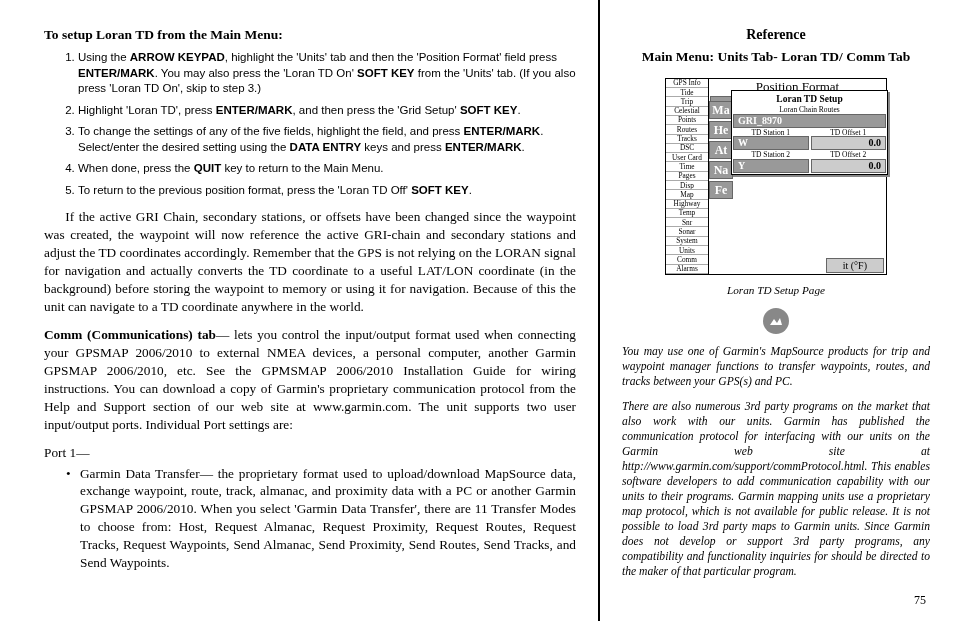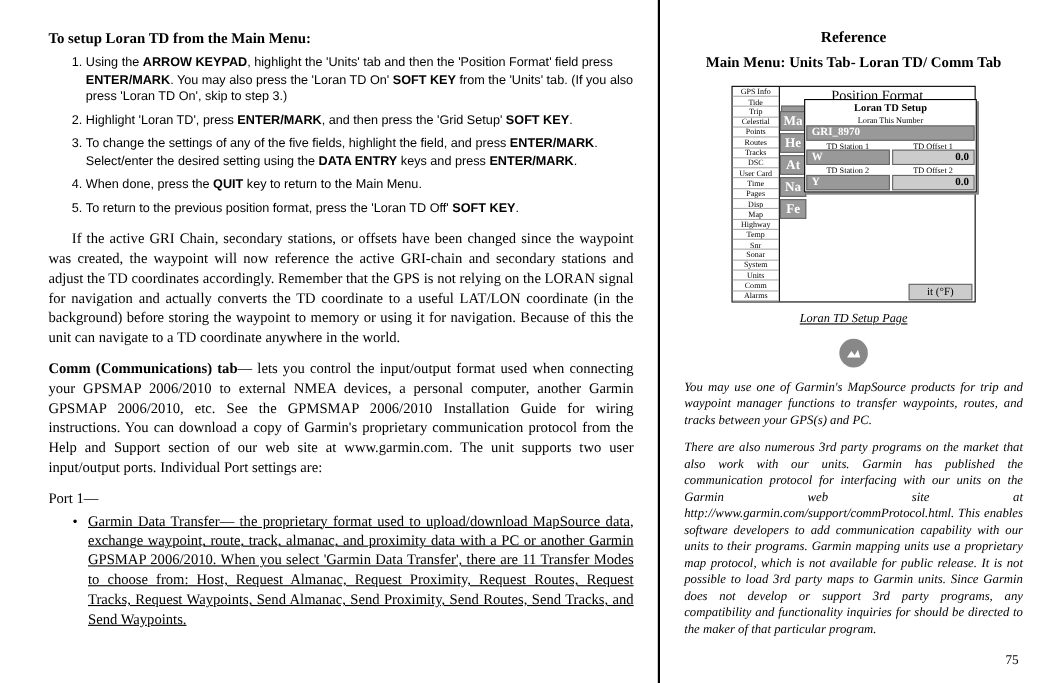--- a/index.html
+++ b/index.html
@@ -55,21 +55,20 @@
     text-indent: 1.6em;
   }
   .body-para.no-indent { text-indent: 0; }
   .port-label {
     margin: 4px 0 3px 0;
   }
   ul.bullets {
     margin: 0 0 10px 0;
     padding-left: 36px;
     list-style: none;
-    text-decoration: underline;
   }
   ul.bullets li {
     position: relative;
     margin-bottom: 4px;
     text-align: justify;
   }
   ul.bullets li::before {
     content: "•";
     position: absolute;
     left: -14px;
@@ -93,21 +92,20 @@
   }
   .figure-wrap {
     text-align: center;
     margin: 6px auto 8px auto;
   }
   .figure-caption {
     text-align: center;
     font-style: italic;
     font-size: 11.2px;
     margin: 6px 0 10px 0;
-    text-decoration: underline;
   }
   .sidebar-para {
     font-style: italic;
     text-align: justify;
     margin: 0 0 10px 0;
   }
   .page-num {
     position: absolute;
     right: 28px;
     bottom: 12px;
@@ -290,21 +288,21 @@
           <div class="bg-letters">
               <span>Ma</span>
               <span>He</span>
               <span>At</span>
               <span>Na</span>
               <span>Fe</span>
             </div>
           <div class="dialog">
             <div class="dlg-title">Loran TD Setup</div>
             <div class="dlg-cell">
-              <div class="lbl">Loran This Number</div>
+              <div class="lbl">Loran Chain Routes</div>
               <div class="val">GRI_8970</div>
             </div>
             <div class="dlg-row">
               <div class="dlg-cell">
                 <div class="lbl">TD Station 1</div>
                 <div class="val">W</div>
               </div>
               <div class="dlg-cell">
                 <div class="lbl">TD Offset 1</div>
                 <div class="val right">0.0</div>

